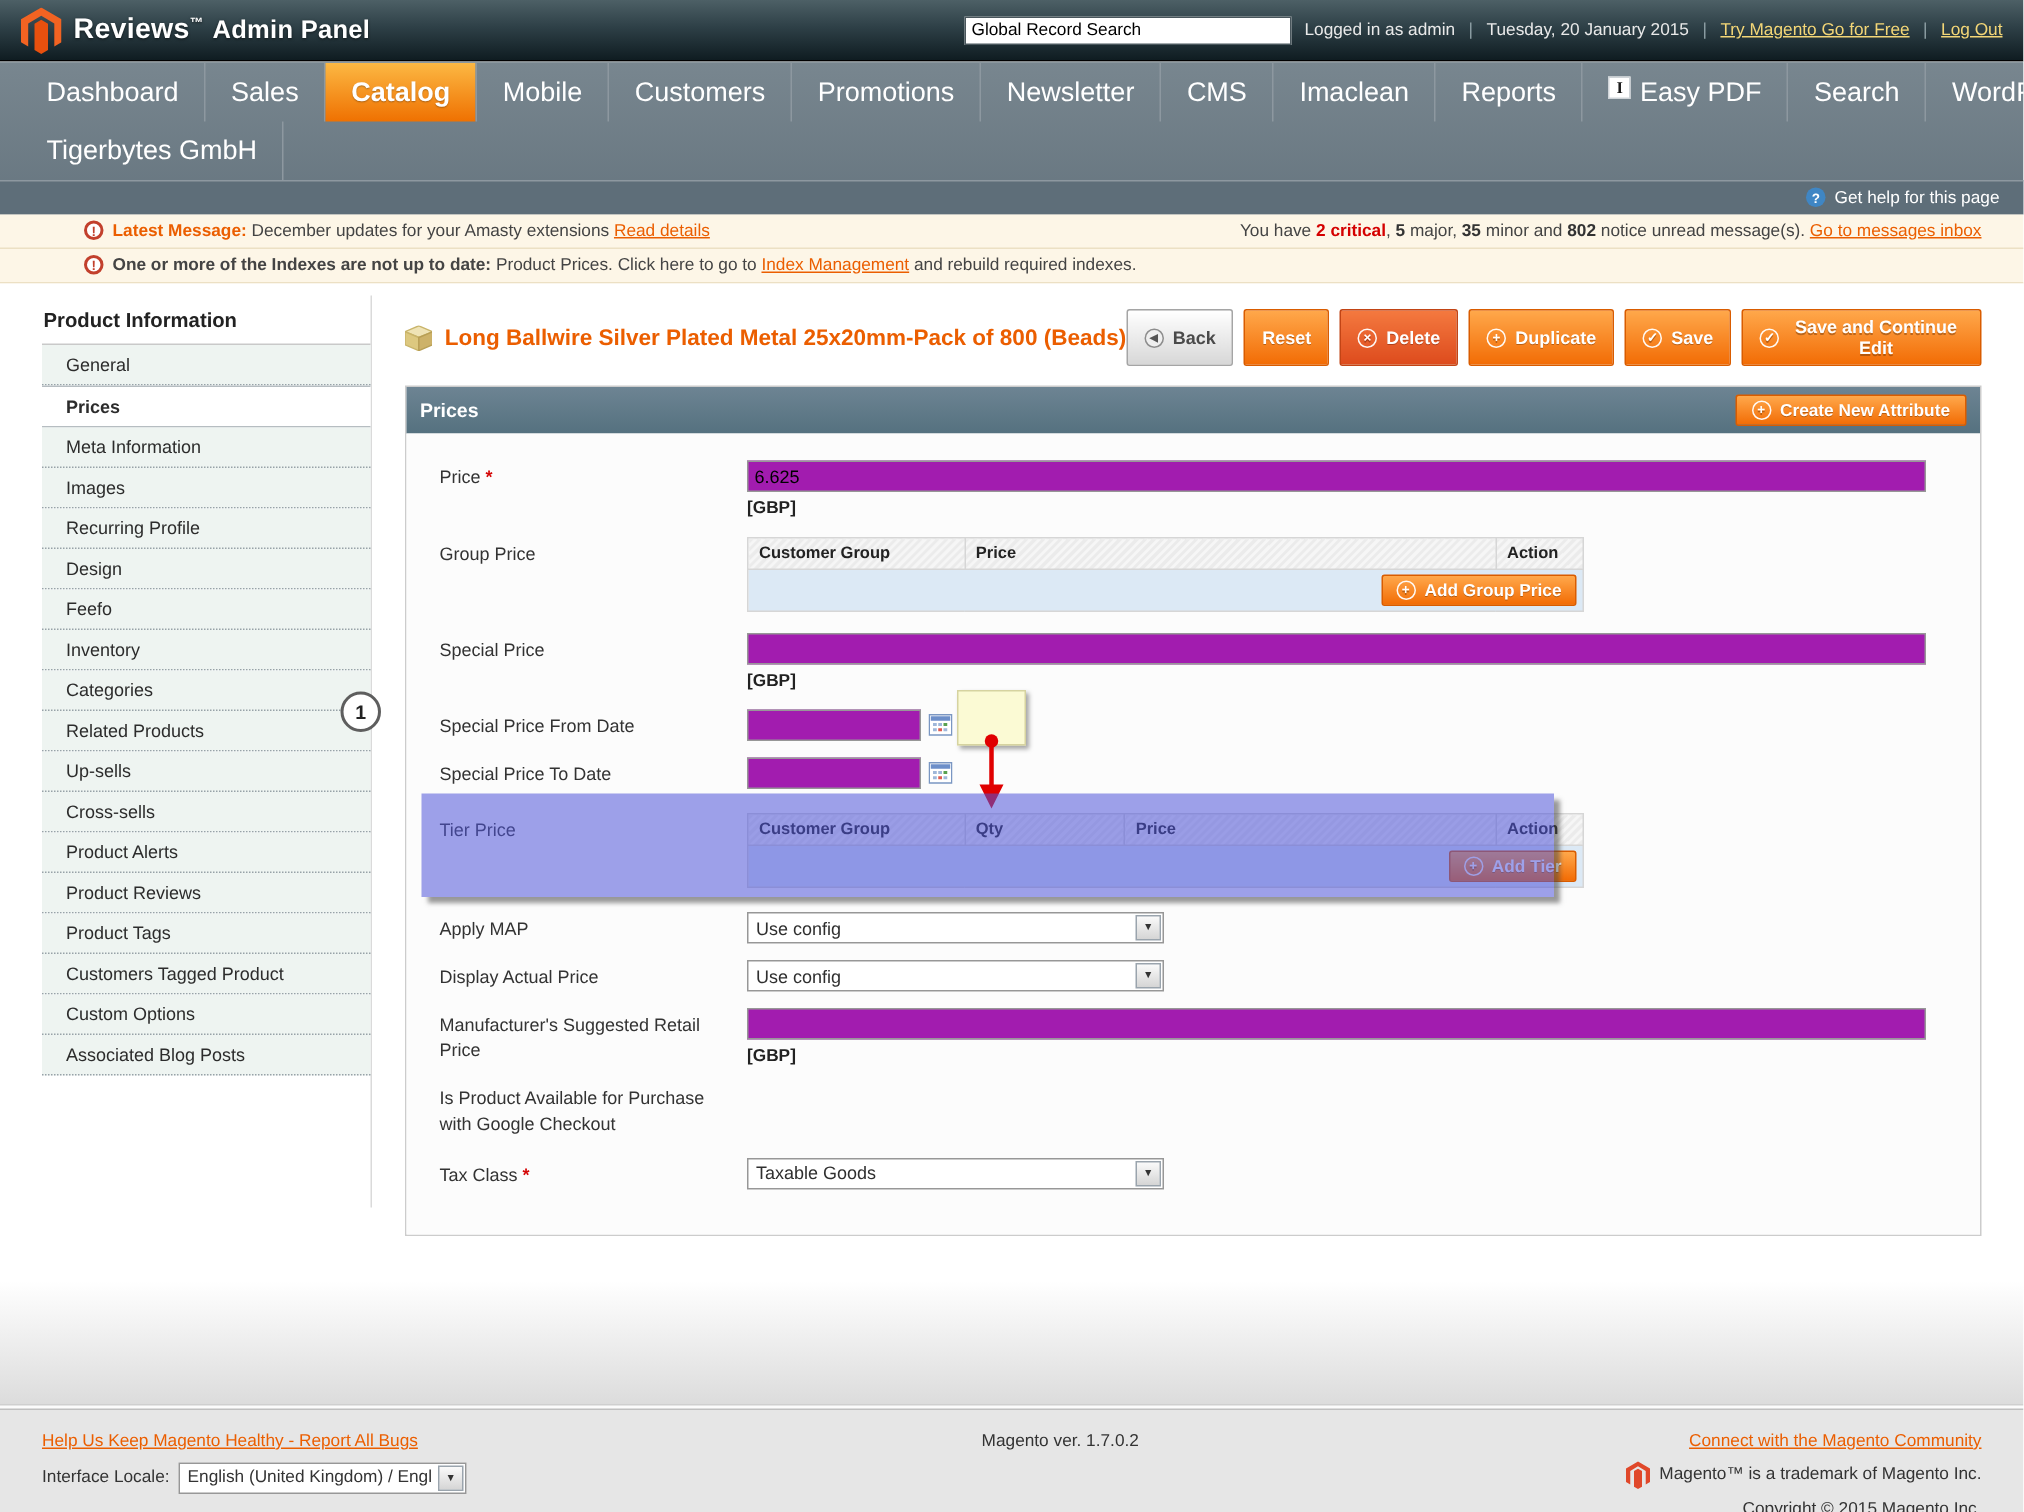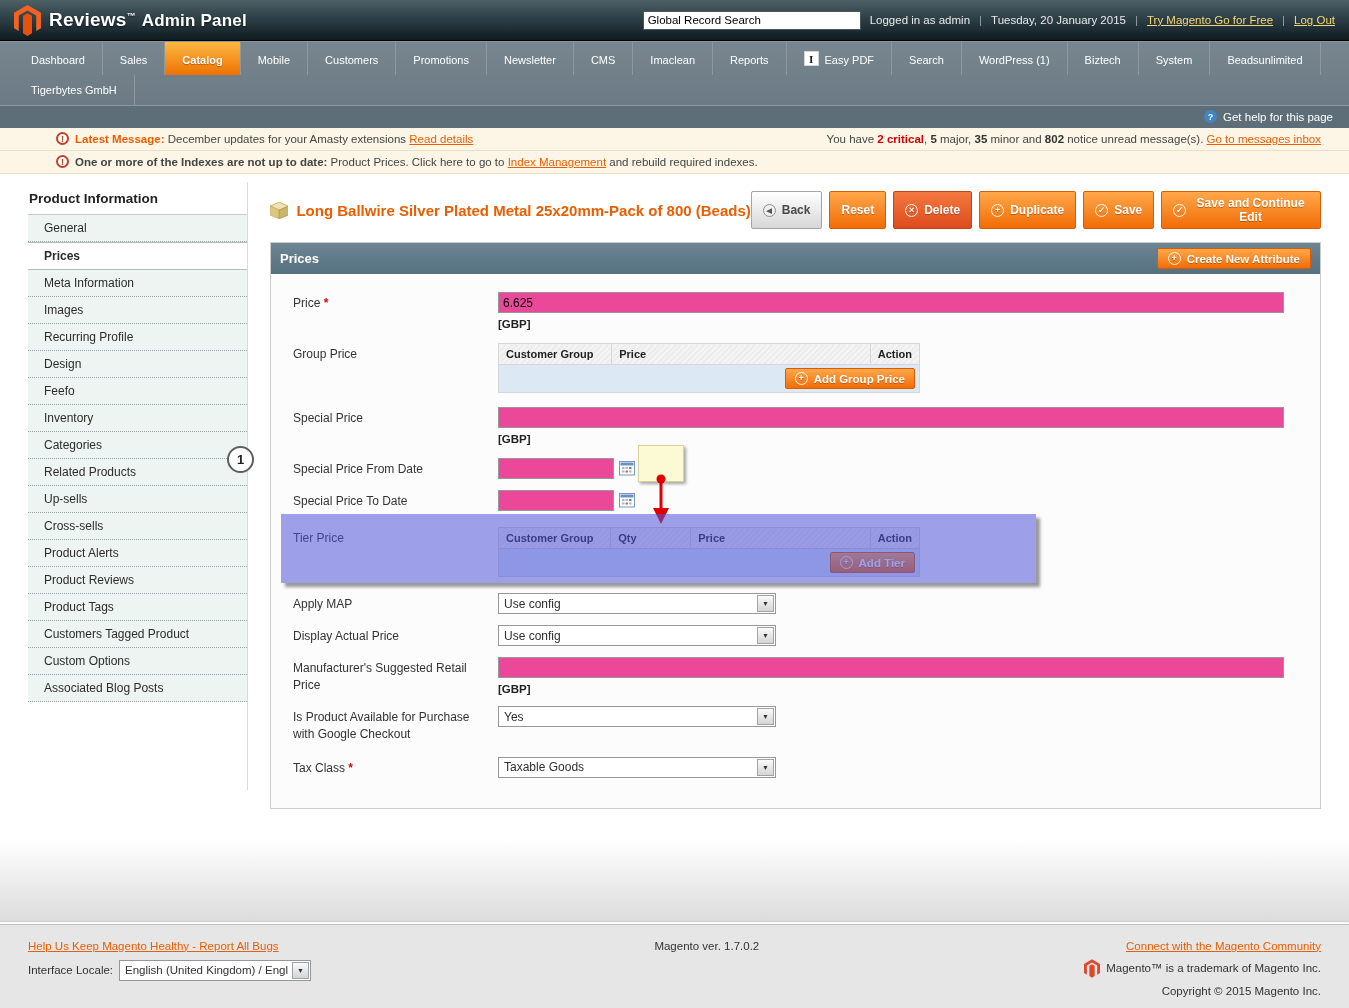--- a/index.html
+++ b/index.html
@@ -22,21 +22,21 @@
   .brand .tm{ font-size:9px; vertical-align:super; }
   .brand .panel-t{ font-size:17px; margin-left:6px; }
   .header-right{ margin-left:auto; display:flex; align-items:center; gap:9px; color:#e9e9e9; font-size:11.5px; }
   .g-search{ width:218px; height:19px; border:1px solid #49565c; padding:1px 4px; font-size:11.5px; font-family:inherit; }
   .hdr-sep{ color:#8fa0a6; }
   .gold-link{ color:#f3d677; }
 
   
   .nav{ background:linear-gradient(#78868f,#66757f); color:#fff; border-top:1px solid #8b979e; }
   .nav-row{ display:flex; padding:0 14px; align-items:stretch; }
-  .nav-item{ padding:9px 17px; font-size:11px; border-right:1px solid #8d98a0; cursor:pointer; display:flex; align-items:flex-end; white-space:nowrap; }
+  .nav-item{ padding:9px 17px; font-size:18px; border-right:1px solid #8d98a0; cursor:pointer; display:flex; align-items:flex-start; white-space:nowrap; }
   .nav-item.active{ background:linear-gradient(#fcb843,#ef7101); font-weight:bold; text-shadow:0 1px 1px rgba(0,0,0,.3); }
   .mi-ico{ display:none; width:15px; height:15px; background:#fff; border:1px solid #cfd4d8; color:#1c1c1c;
     font-family:"Liberation Serif",serif; font-weight:bold; font-size:11px; align-items:center; justify-content:center; margin-right:6px; }
   .mi-ico::before{ content:"I"; }
   .help-strip{ background:#5e6e79; border-top:1px solid #8d98a0; padding:4px 16px 5px; display:flex; justify-content:flex-end; align-items:center; gap:6px; color:#fff; font-size:11.5px; }
   .q-ico{ width:13px; height:13px; border-radius:50%; background:#3f86c4; color:#fff; font-size:9px; font-weight:bold; display:inline-flex; align-items:center; justify-content:center; }
   .q-ico::before{ content:"?"; }
 
   
   .msg-bar{ background:#fdf6e7; border-bottom:1px solid #ece0c4; padding:4px 28px 5px; display:flex; align-items:center; font-size:11.5px; color:#444; }
@@ -76,26 +76,26 @@
   .panel{ border:1px solid #ccc; margin-bottom:30px; }
   .panel-head{ background:linear-gradient(#6d8493,#55717f); padding:5px 9px; display:flex; align-items:center; }
   .panel-head .p-title{ color:#fff; font-weight:bold; font-size:13px; }
   .panel-head .btn{ margin-left:auto; padding:3px 10px; font-size:11.5px; }
   .panel-body{ background:#fcfcfc; padding:18px 36px 28px 22px; position:relative; }
 
   .frow{ display:flex; margin-bottom:11px; position:relative; }
   .flabel{ width:205px; min-width:205px; padding-top:3px; color:#333; line-height:1.45; padding-right:14px; }
   .req{ color:#d40707; font-weight:bold; }
   .fctl{ flex:1; }
-  .tin{ width:100%; height:21px; border:1px solid #979797; padding:0 4px; font-family:inherit; font-size:12px; background:#ec4899; }
+  .tin{ width:100%; height:21px; border:1px solid #979797; padding:0 4px; font-family:inherit; font-size:12px; background:#a21caf; }
   .tin.date{ width:116px; }
   .gbp{ font-weight:bold; margin-top:5px; font-size:11.5px; color:#222; }
   .cal-btn{ width:18px; height:18px; border:none; background:transparent; padding:0; margin-left:4px; vertical-align:middle; cursor:pointer; }
 
-  .vtable{ border-collapse:collapse; width:422px;padding-left:17px; }
+  .vtable{ border-collapse:collapse; width:558px;padding-left:17px; }
   .vtable th{
     background:repeating-linear-gradient(135deg,#ebebeb 0 2px,#f6f6f6 2px 4px);
     border:1px solid #d6d6d6; font-size:11px; font-weight:bold; text-align:left; padding:4px 7px; color:#222;
   }
   .vtable td.add-row{ background:#dce9f5; border:1px solid #d6d6d6; padding:3px 4px; text-align:right; height:26px; }
   .btn-sm{ padding:3px 9px; font-size:11.5px; }
   .t-group th:nth-of-type(1){ width:122px; } .t-group th:nth-of-type(2){ width:299px; } .t-group th:nth-of-type(3){ width:44px; }
   .t-tier  th:nth-of-type(1){ width:122px; } .t-tier th:nth-of-type(2){ width:90px; } .t-tier th:nth-of-type(3){ width:209px; } .t-tier th:nth-of-type(4){ width:44px; }
 
   .sel{ width:278px; height:21px; border:1px solid #979797; background:#fff; display:flex; align-items:center; cursor:pointer; }
@@ -521,26 +521,20 @@
         <div class="frow">
           <div class="flabel">Manufacturer's Suggested Retail Price</div>
           <div class="fctl">
             <input class="tin" value="" style="">
             <div class="gbp">[GBP]</div>
           </div>
         </div>
 
         <div class="frow">
           <div class="flabel">Is Product Available for Purchase with Google Checkout</div>
-          <div class="fctl">
-            <div class="sel">
-                <span class="s-txt">Yes</span>
-                <span class="s-arr"></span>
-              </div>
-          </div>
         </div>
 
         <div class="frow" style="margin-top:13px; margin-bottom:2px;">
           <div class="flabel"><span>Tax Class</span> <span class="req">*</span></div>
           <div class="fctl">
             <div class="sel">
                 <span class="s-txt">Taxable Goods</span>
                 <span class="s-arr"></span>
               </div>
           </div>

